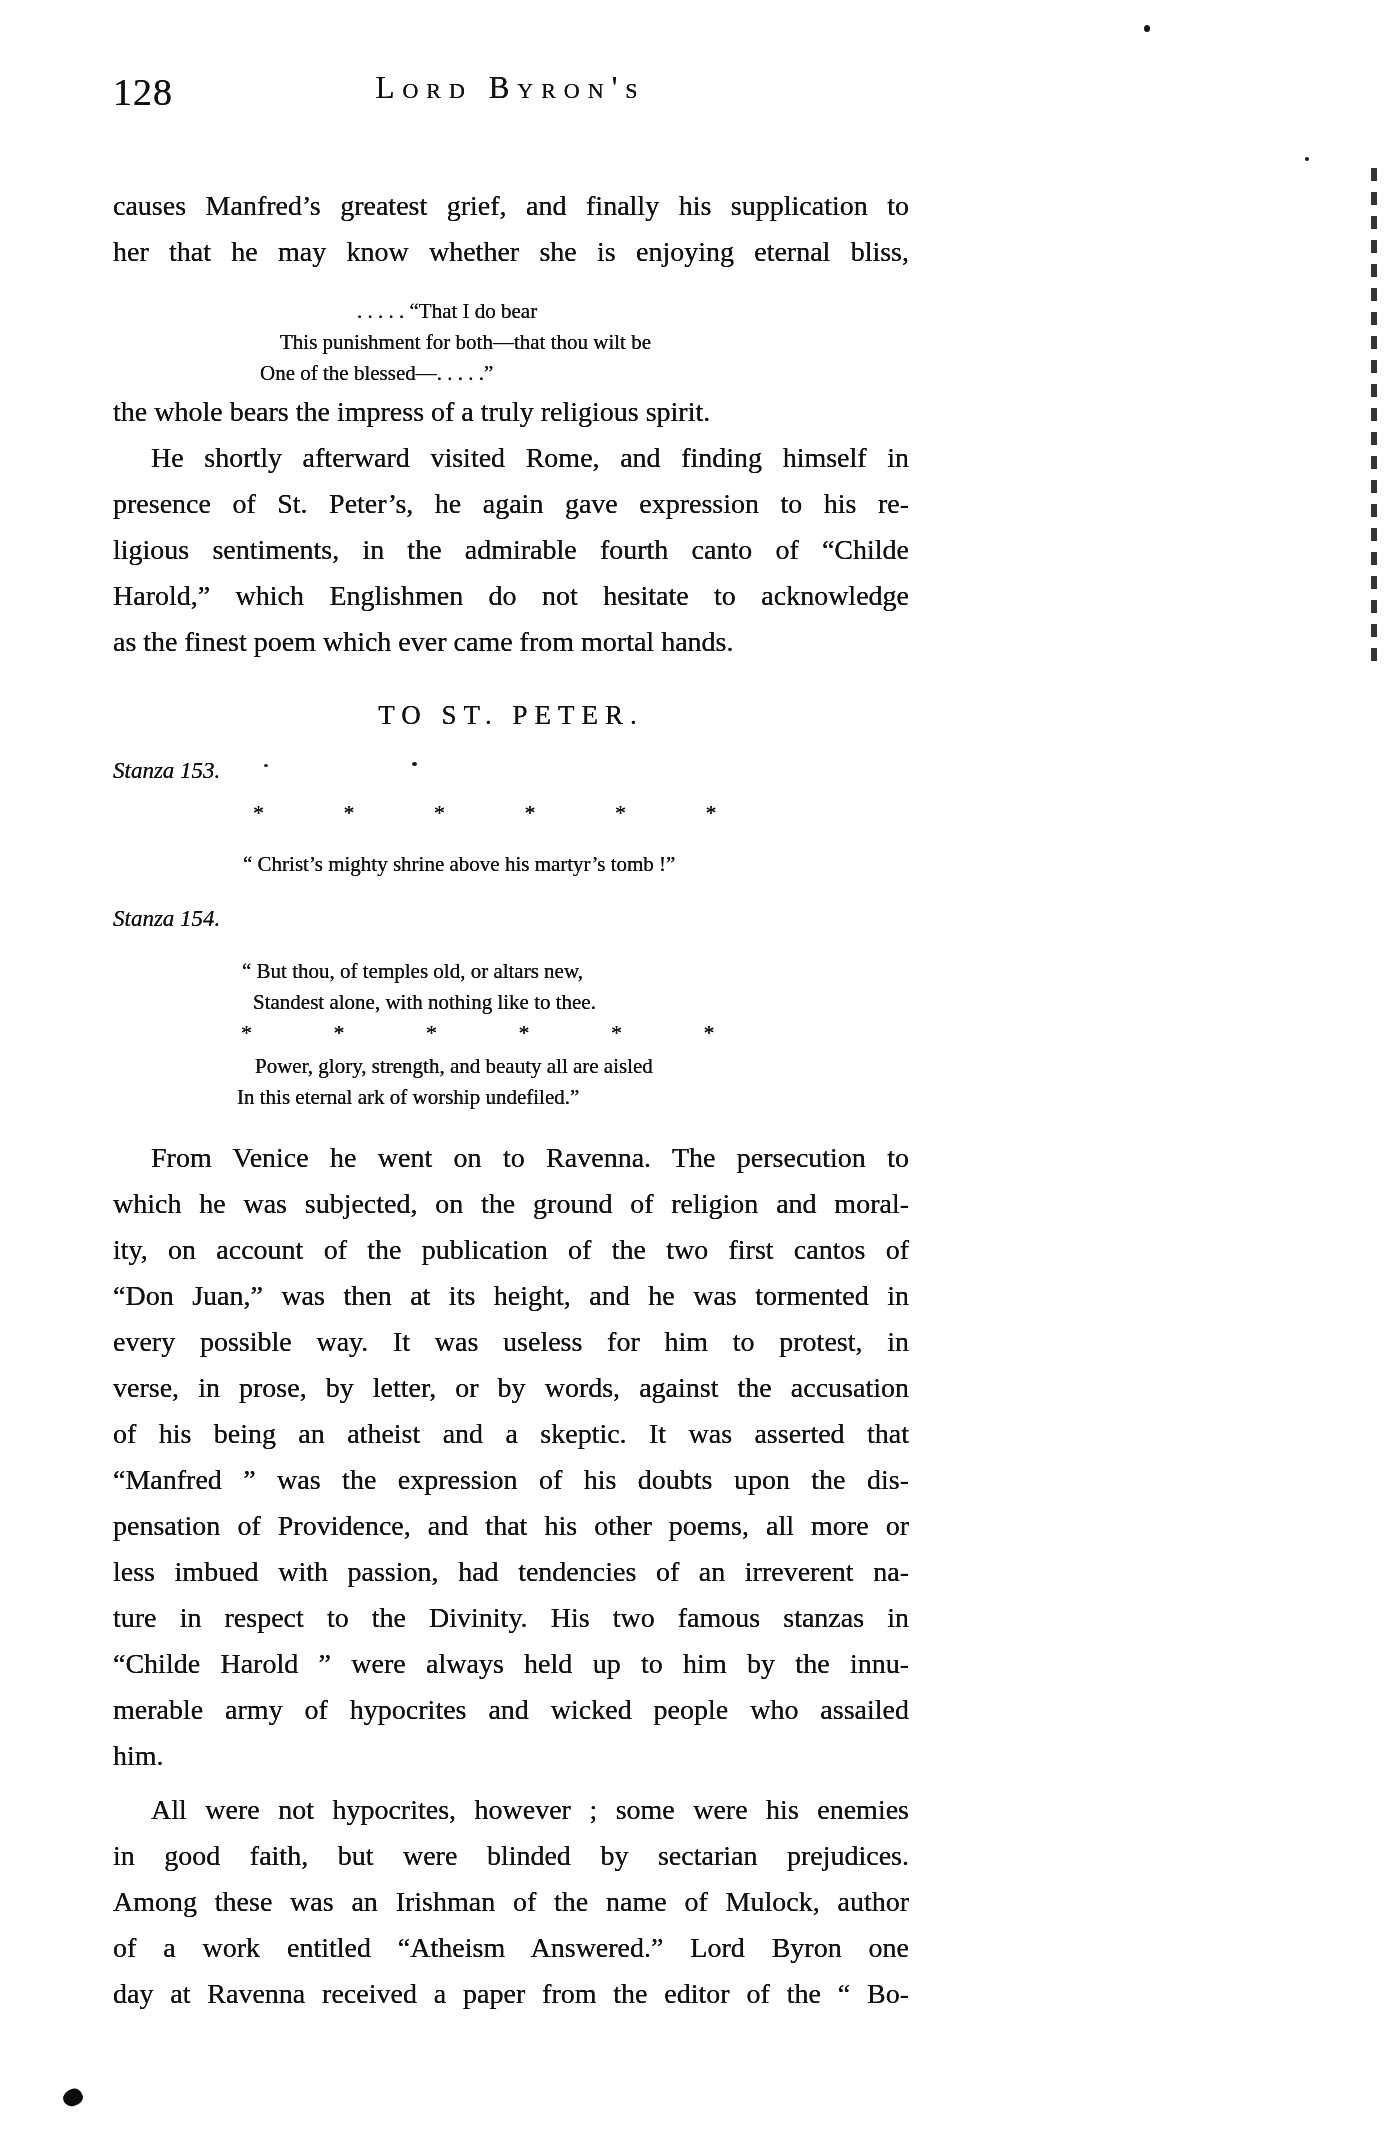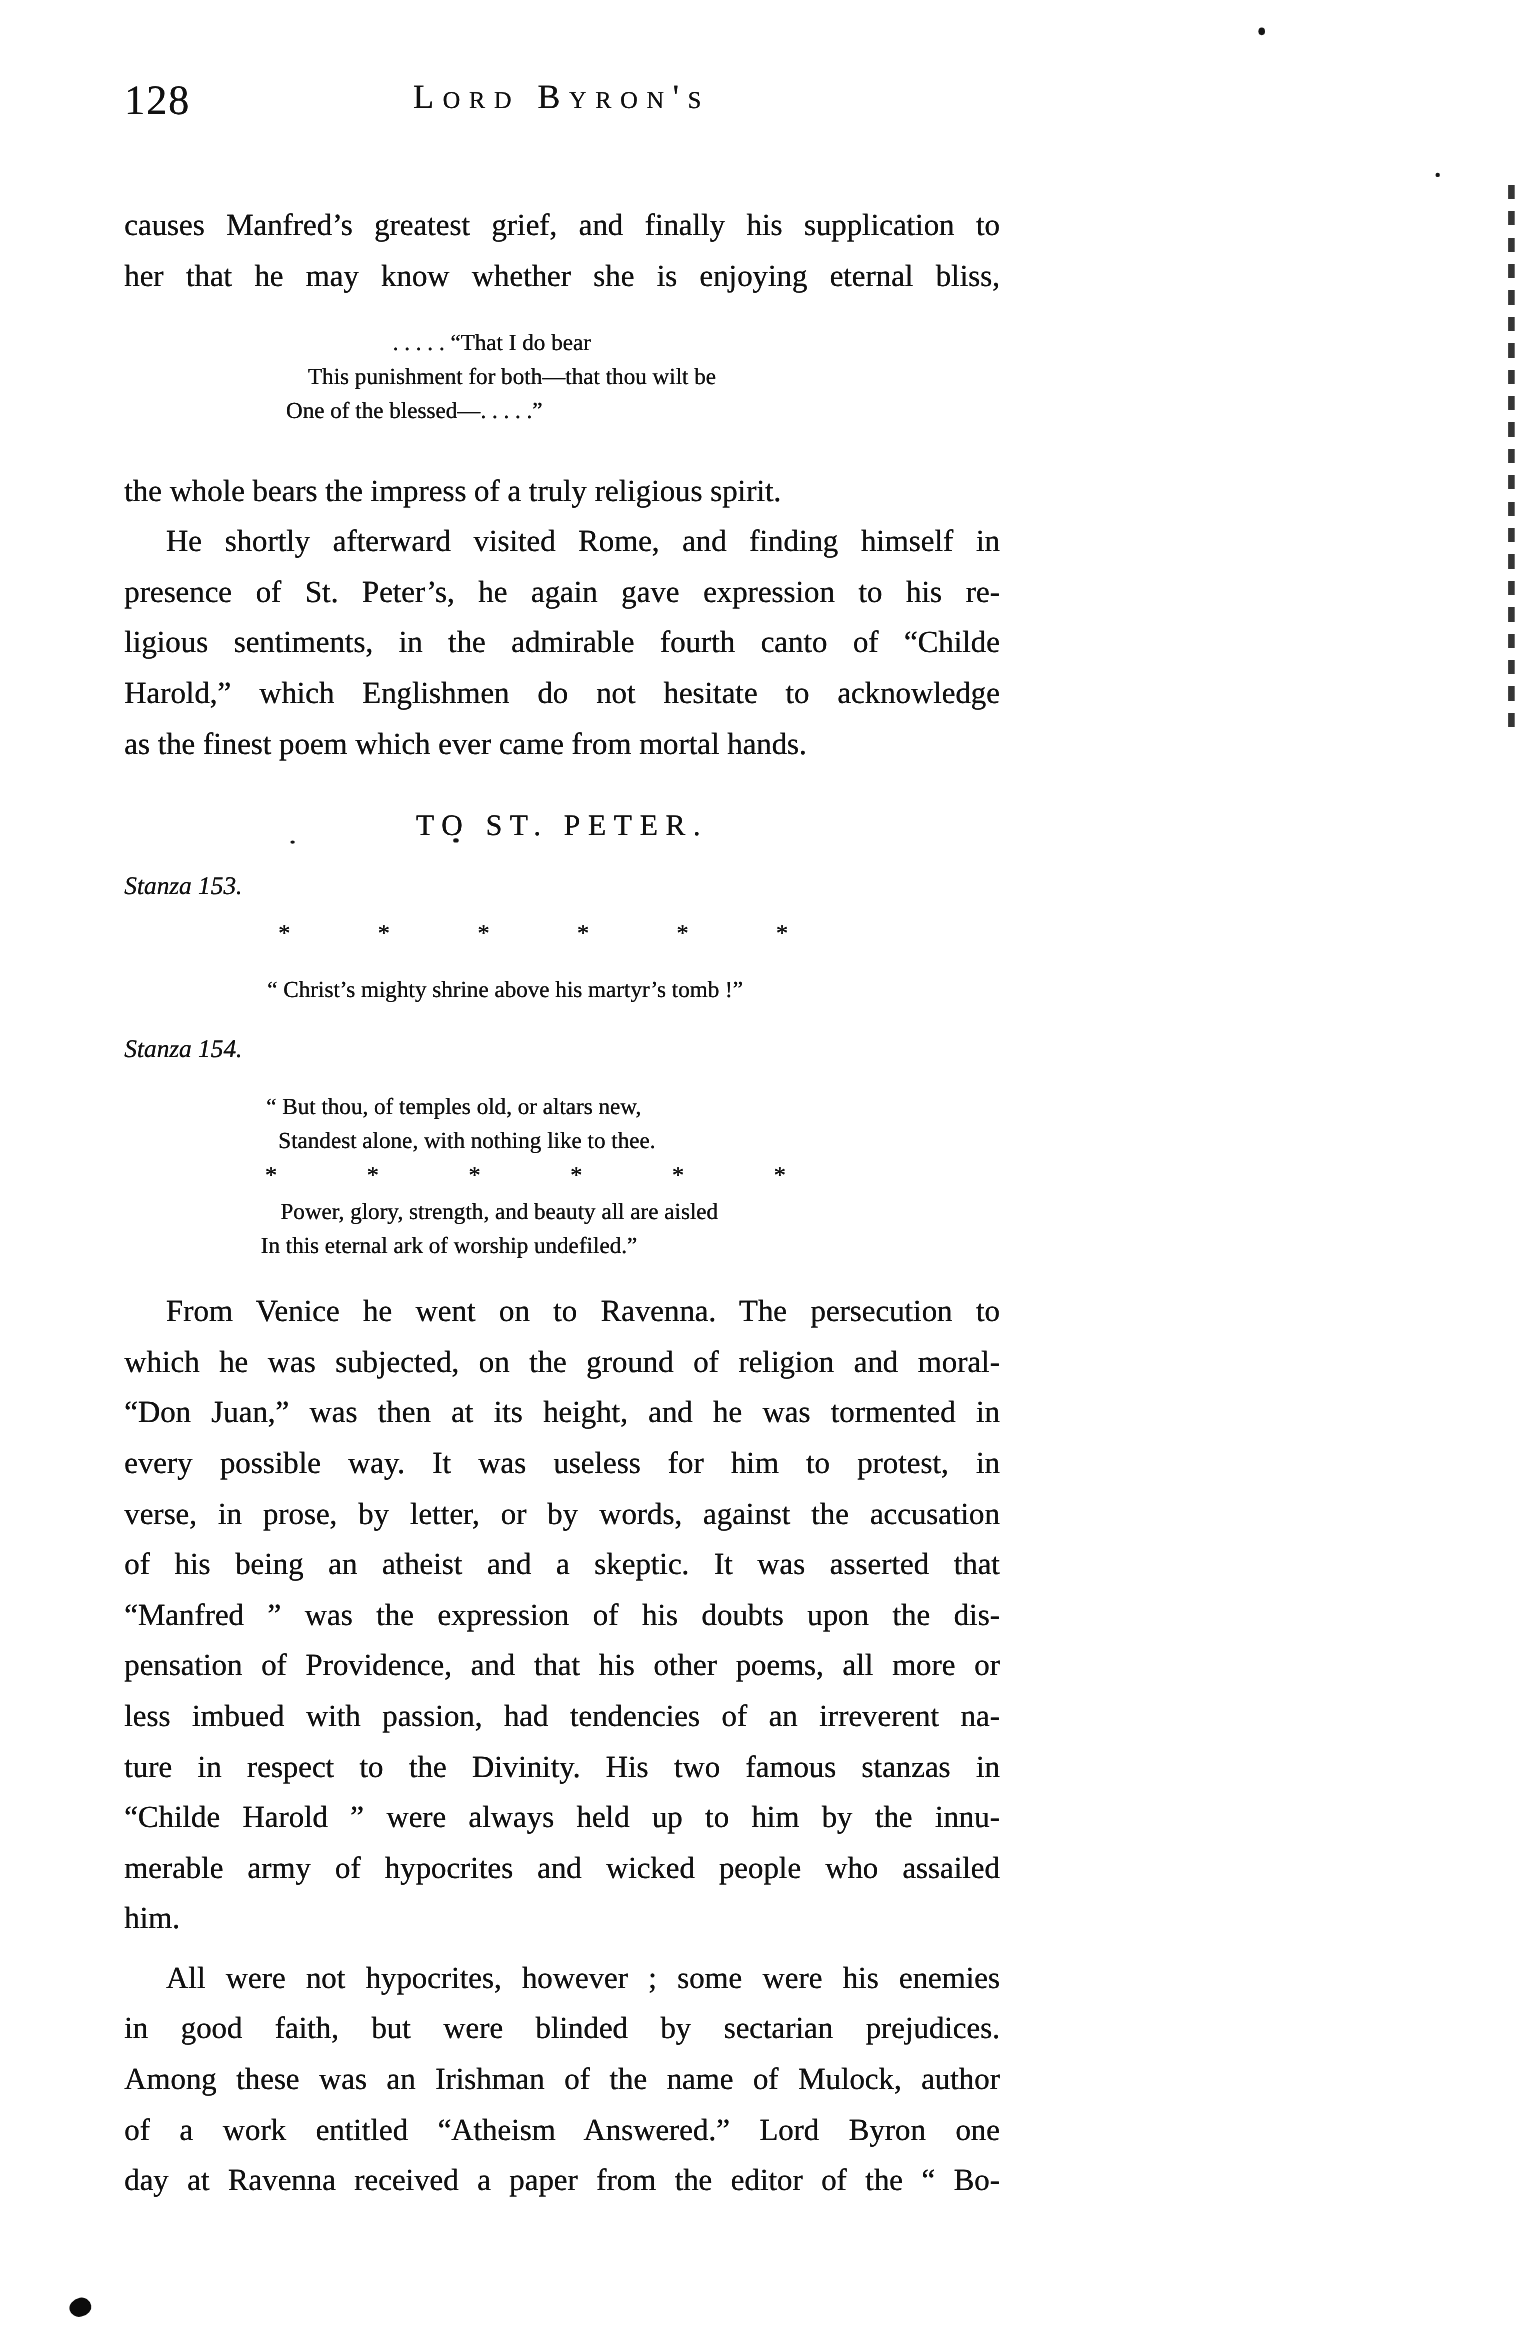--- a/index.html
+++ b/index.html
@@ -35,21 +35,21 @@
   .j { text-align:justify; text-align-last:justify; }
   .first { text-indent:38px; }
 
   .small-line { font-size:21px; line-height:31px; }
 
   .quote1 { margin-top:21px; }
   .q1a { padding-left:244px; }
   .q1b { padding-left:167px; }
   .q1c { padding-left:147px; }
 
-  .para2 { margin-top:35px; }
+  .para2 { }
 
   .section-heading {
     margin-top:33px;
     text-align:center;
     font-size:27px;
     letter-spacing:7px;
     line-height:34px;
   }
   .stanza-label {
     margin-top:24px;
@@ -141,20 +141,21 @@
       <div class="small-line st1 txt">“ But thou, of temples old, or altars new,</div>
       <div class="small-line st2 txt">Standest alone, with nothing like to thee.</div>
       <div class="ast-row second txt">* * * * * *</div>
       <div class="small-line power txt">Power, glory, strength, and beauty all are aisled</div>
       <div class="small-line inthis txt">In this eternal ark of worship undefiled.”</div>
     </div>
 
     <div class="para3">
       <div class="body-line j first txt">From Venice he went on to Ravenna.  The persecution to</div>
       <div class="body-line j txt">which he was subjected, on the ground of religion and moral-</div>
+      <div class="body-line j txt">ity, on account of the publication of the two first cantos of</div>
       <div class="body-line j txt">“Don Juan,” was then at its height, and he was tormented in</div>
       <div class="body-line j txt">every possible way.  It was useless for him to protest, in</div>
       <div class="body-line j txt">verse, in prose, by letter, or by words, against the accusation</div>
       <div class="body-line j txt">of his being an atheist and a skeptic.  It was asserted that</div>
       <div class="body-line j txt">“Manfred ” was the expression of his doubts upon the dis-</div>
       <div class="body-line j txt">pensation of Providence, and that his other poems, all more or</div>
       <div class="body-line j txt">less imbued with passion, had tendencies of an irreverent na-</div>
       <div class="body-line j txt">ture in respect to the Divinity.  His two famous stanzas in</div>
       <div class="body-line j txt">“Childe Harold ” were always held up to him by the innu-</div>
       <div class="body-line j txt">merable army of hypocrites and wicked people who assailed</div>

